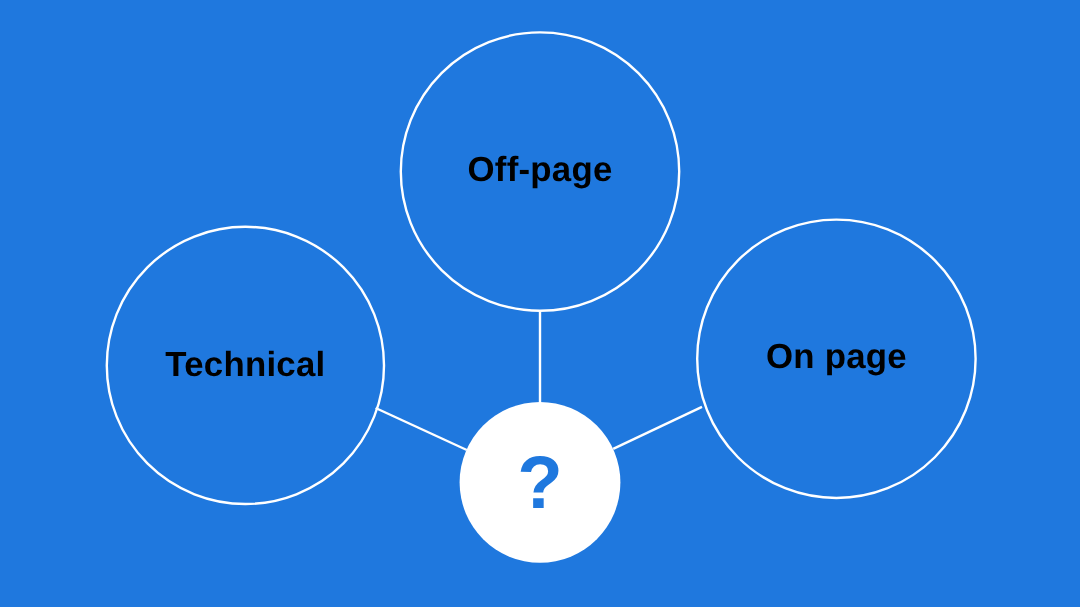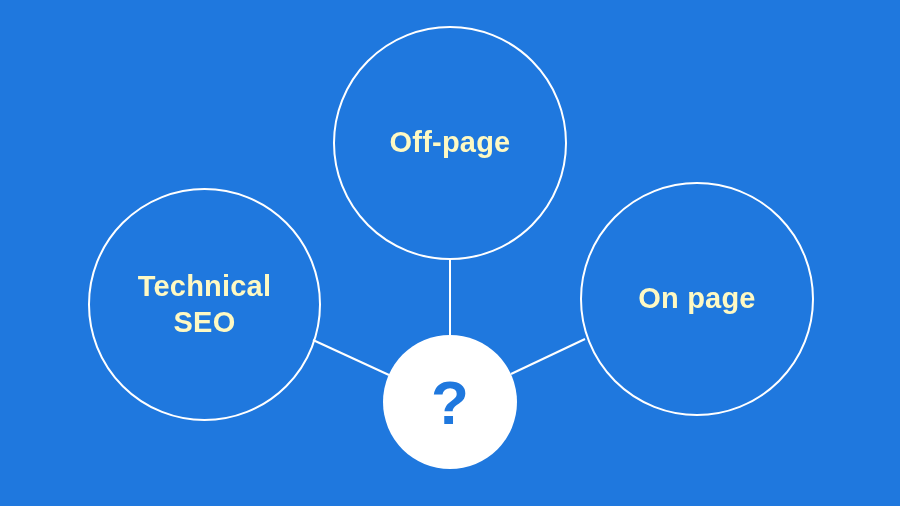--- a/index.html
+++ b/index.html
@@ -9,21 +9,21 @@
       font-family: "Liberation Sans", "DejaVu Sans", sans-serif;
       position: relative;
     }
     .canvas { position: absolute; left: 0; top: 0; width: 900px; height: 506px; }
     .node {
       position: absolute;
       border: 2px solid #ffffff;
       border-radius: 50%;
       box-sizing: border-box;
       display: flex; align-items: center; justify-content: center;
-      color: #fef9c3;
+      color: #000000;
       font-weight: bold;
       font-size: 29px;
       text-align: center;
       line-height: 1.22;
       letter-spacing: 0.2px;
     }
     .node span { display: block; }
     #node-top { left: 333px; top: 26px; width: 234px; height: 234px; }
     #node-left { left: 88px; top: 188px; width: 233px; height: 233px; }
     #node-right { left: 580px; top: 182px; width: 234px; height: 234px; text-align: center; }
@@ -45,21 +45,20 @@
 
 <div class="node" id="node-top">
   <div>
     <span>Off-page</span>
   </div>
 </div>
 
 <div class="node" id="node-left">
   <div>
     <span>Technical</span>
-    <span>SEO</span>
   </div>
 </div>
 
 <div class="node" id="node-right">
   <div>
     <span>On page</span>
   </div>
 </div>
 
 <div class="center">

